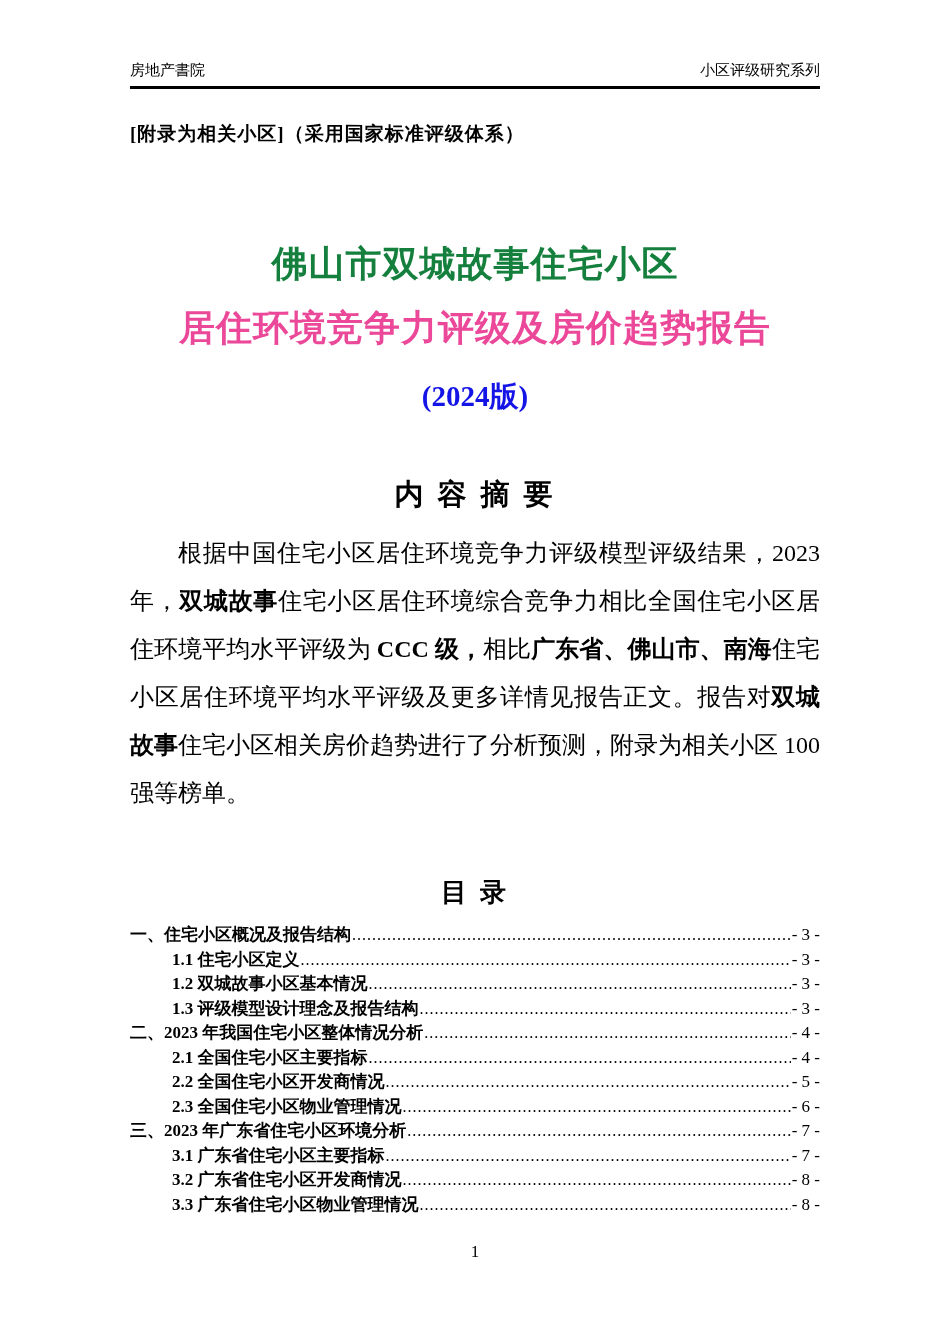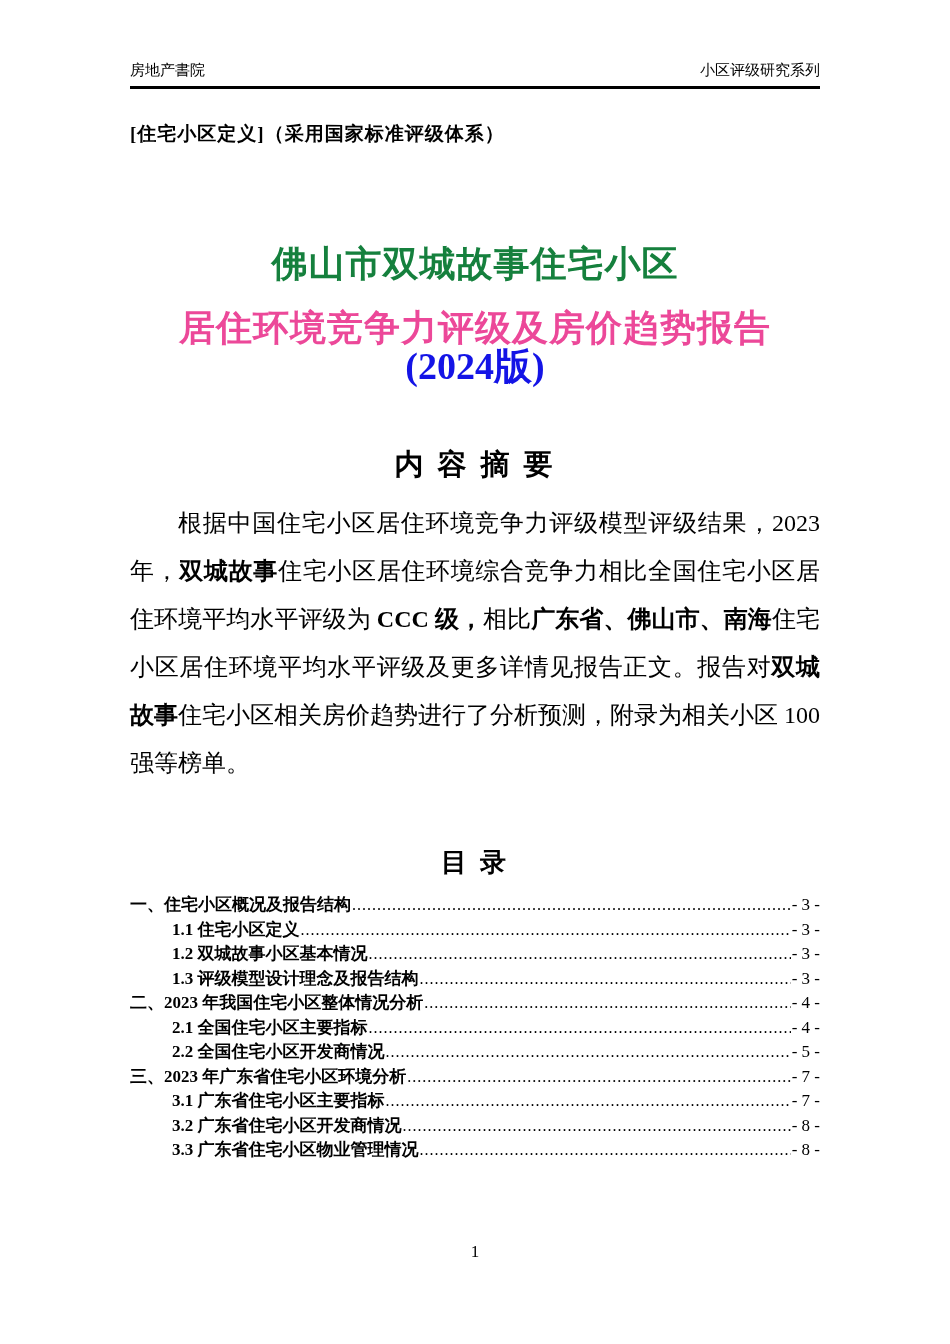--- a/index.html
+++ b/index.html
@@ -46,21 +46,22 @@
     letter-spacing:1px;
   }
   .title-l2 {
     margin-top:22px;
     font-size:36px;
     font-weight:bold;
     line-height:42px;
     letter-spacing:1px;
   }
   .title-l3 {
-    font-size:38px;
+    margin-top:30px;
+    font-size:29px;
     font-weight:bold;
     line-height:34px;
   }
 
   
   .abstract-heading {
     margin-top:64px;
     text-align:center;
     font-family:"Liberation Sans","DejaVu Sans",sans-serif;
     font-size:29px;
@@ -131,21 +132,21 @@
 </head>
 <body>
 
 <div class="page">
 
   <div class="header">
     <span>房地产書院</span>
     <span>小区评级研究系列</span>
   </div>
 
-  <div class="report-type">[住宅小区定义]（采用国家标准评级体系）</div>
+  <div class="report-type">[附录为相关小区]（采用国家标准评级体系）</div>
 
   <div class="title-block">
     <div class="title-l1 blue-title" style="color: #15803d;">佛山市双城故事住宅小区</div>
     <div class="title-l2 blue-title" style="color: #ec4899;">居住环境竞争力评级及房价趋势报告</div>
     <div class="title-l3 blue-title" style="color: rgb(20, 20, 230);">(2024版)</div>
   </div>
 
   <div class="abstract-heading">内 容 摘 要</div>
 
   <div class="abstract-body"><span>根据中国住宅小区居住环境竞争力评级模型评级结果，2023 年，</span><b>双城故事</b><span>住宅小区居住环境综合竞争力相比全国住宅小区居住环境平均水平评级为 </span><b>CCC 级，</b><span>相比</span><b>广东省、佛山市、南海</b><span>住宅小区居住环境平均水平评级及更多详情见报告正文。报告对</span><b>双城故事</b><span>住宅小区相关房价趋势进行了分析预测，附录为相关小区 100 强等榜单。</span></div>
@@ -182,20 +183,25 @@
     <div class="toc-row lvl2">
       <span class="toc-label">2.1 全国住宅小区主要指标</span>
       <span class="toc-dots"></span>
       <span class="toc-page">- 4 -</span>
     </div>
     <div class="toc-row lvl2">
       <span class="toc-label">2.2 全国住宅小区开发商情况</span>
       <span class="toc-dots"></span>
       <span class="toc-page">- 5 -</span>
     </div>
+    <div class="toc-row lvl2">
+      <span class="toc-label">2.3 全国住宅小区物业管理情况</span>
+      <span class="toc-dots"></span>
+      <span class="toc-page">- 6 -</span>
+    </div>
     <div class="toc-row lvl1">
       <span class="toc-label">三、2023 年广东省住宅小区环境分析</span>
       <span class="toc-dots"></span>
       <span class="toc-page">- 7 -</span>
     </div>
     <div class="toc-row lvl2">
       <span class="toc-label">3.1 广东省住宅小区主要指标</span>
       <span class="toc-dots"></span>
       <span class="toc-page">- 7 -</span>
     </div>

